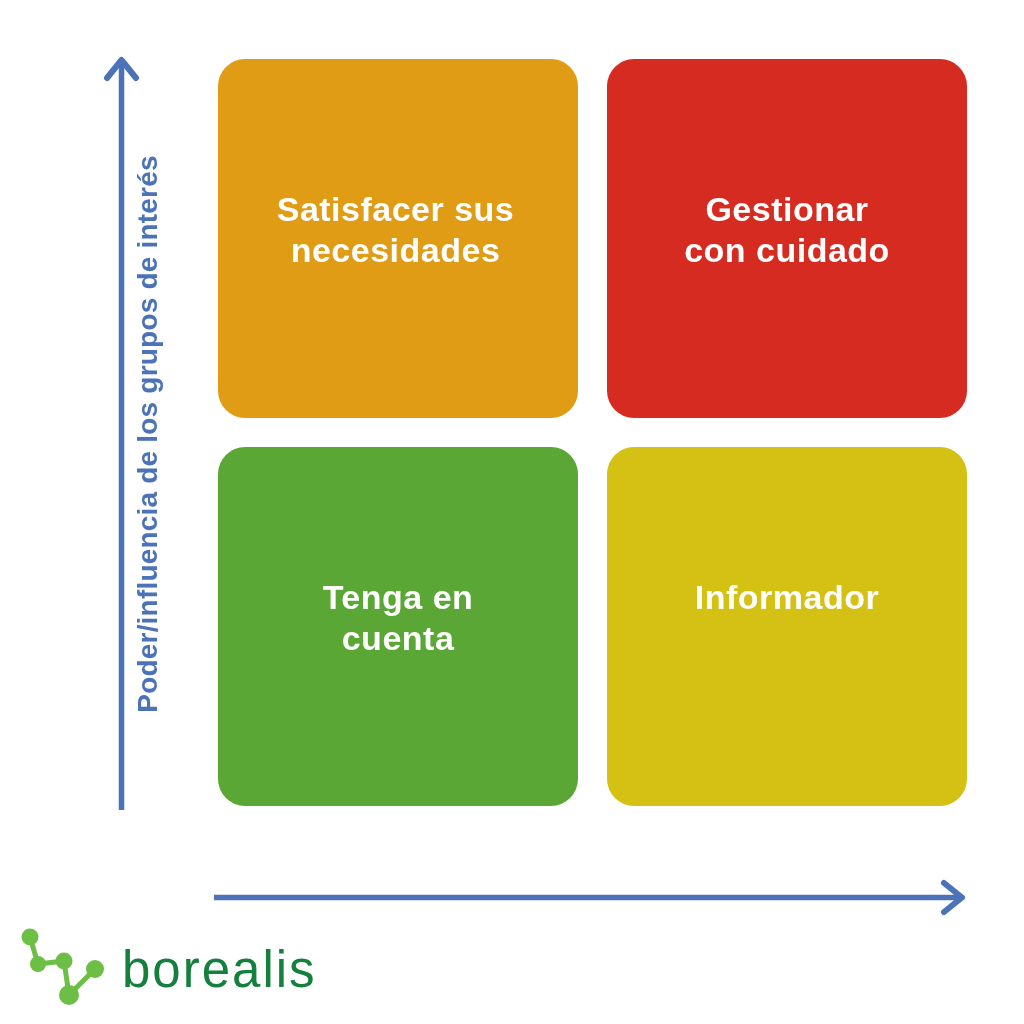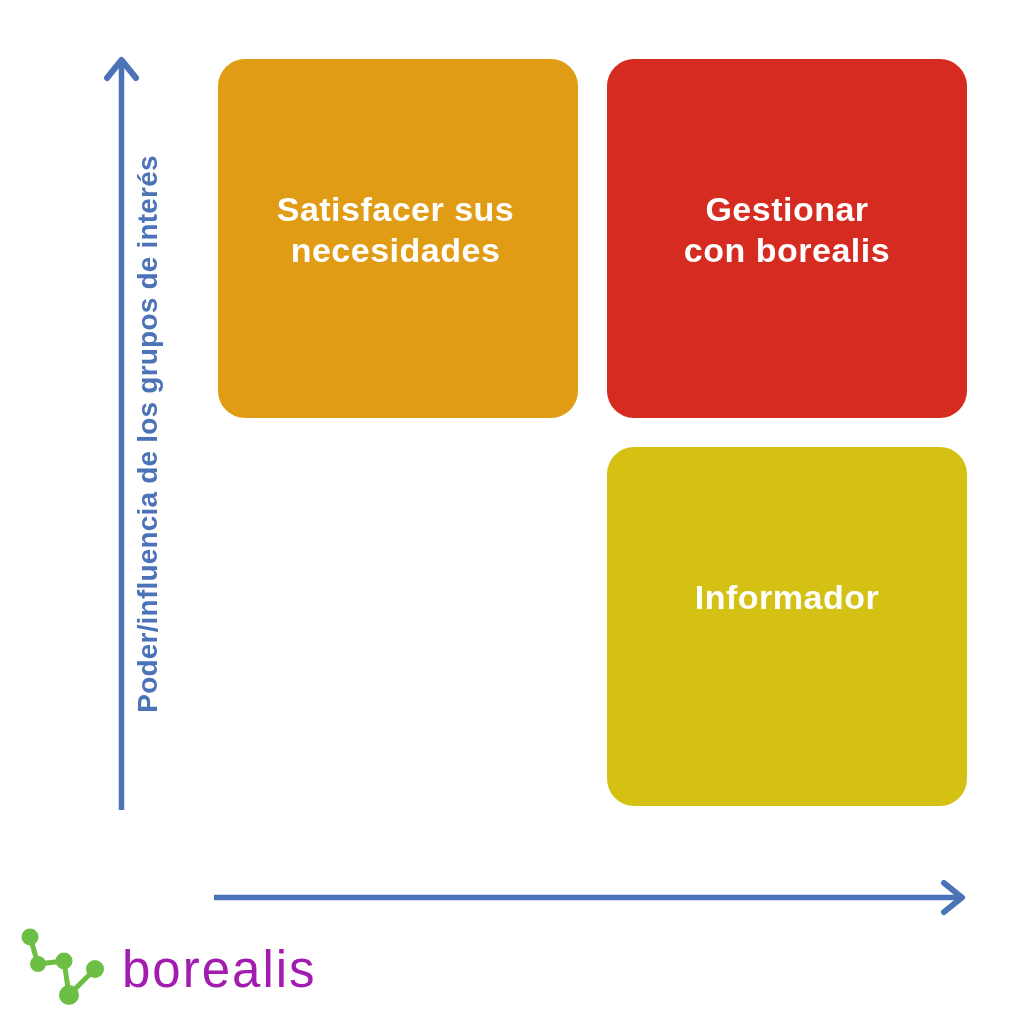--- a/index.html
+++ b/index.html
@@ -105,37 +105,41 @@
   <div class="y-axis-label" style="color: rgb(76, 115, 184);">Poder/influencia de los grupos de interés</div>
 
 
   <div class="quad q-tl" style="background: rgb(224, 156, 21); padding-left: 15px;">
     <div class="quad-label" style="color: rgb(255, 255, 255);">Satisfacer sus
 necesidades</div>
   </div>
 
   <div class="quad q-tr" style="background: rgb(213, 43, 32);">
     <div class="quad-label" style="color: rgb(255, 255, 255);">Gestionar
-con borealis</div>
+con cuidado</div>
   </div>
 
+  <div class="quad q-bl" style="background: rgb(91, 167, 53);">
+    <div class="quad-label" style="color: rgb(255, 255, 255);">Tenga en
+cuenta</div>
+  </div>
 
   <div class="quad q-br" style="background: rgb(213, 193, 19);">
     <div class="quad-label" style="color: rgb(255, 255, 255);">Informador</div>
   </div>
 
   <div class="logo">
     <svg class="logo-icon" viewBox="0 0 102 94">
       <g fill="none" stroke-width="5" stroke-linecap="round" stroke-linejoin="round" stroke="#6CBE44">
         <polyline points="16,13 24,40 50,37 55,71 81,45"></polyline>
       </g>
       <g fill="#6CBE44">
         <circle cx="16" cy="13" r="8.5"></circle>
         <circle cx="24" cy="40" r="8"></circle>
         <circle cx="50" cy="37" r="8.5"></circle>
         <circle cx="55" cy="71" r="10"></circle>
         <circle cx="81" cy="45" r="9"></circle>
       </g>
     </svg>
-    <div class="logo-text" style="color: #a21caf;">borealis</div>
+    <div class="logo-text" style="color: #15803d;">borealis</div>
   </div>
 
 </div>
 
 </body></html>

